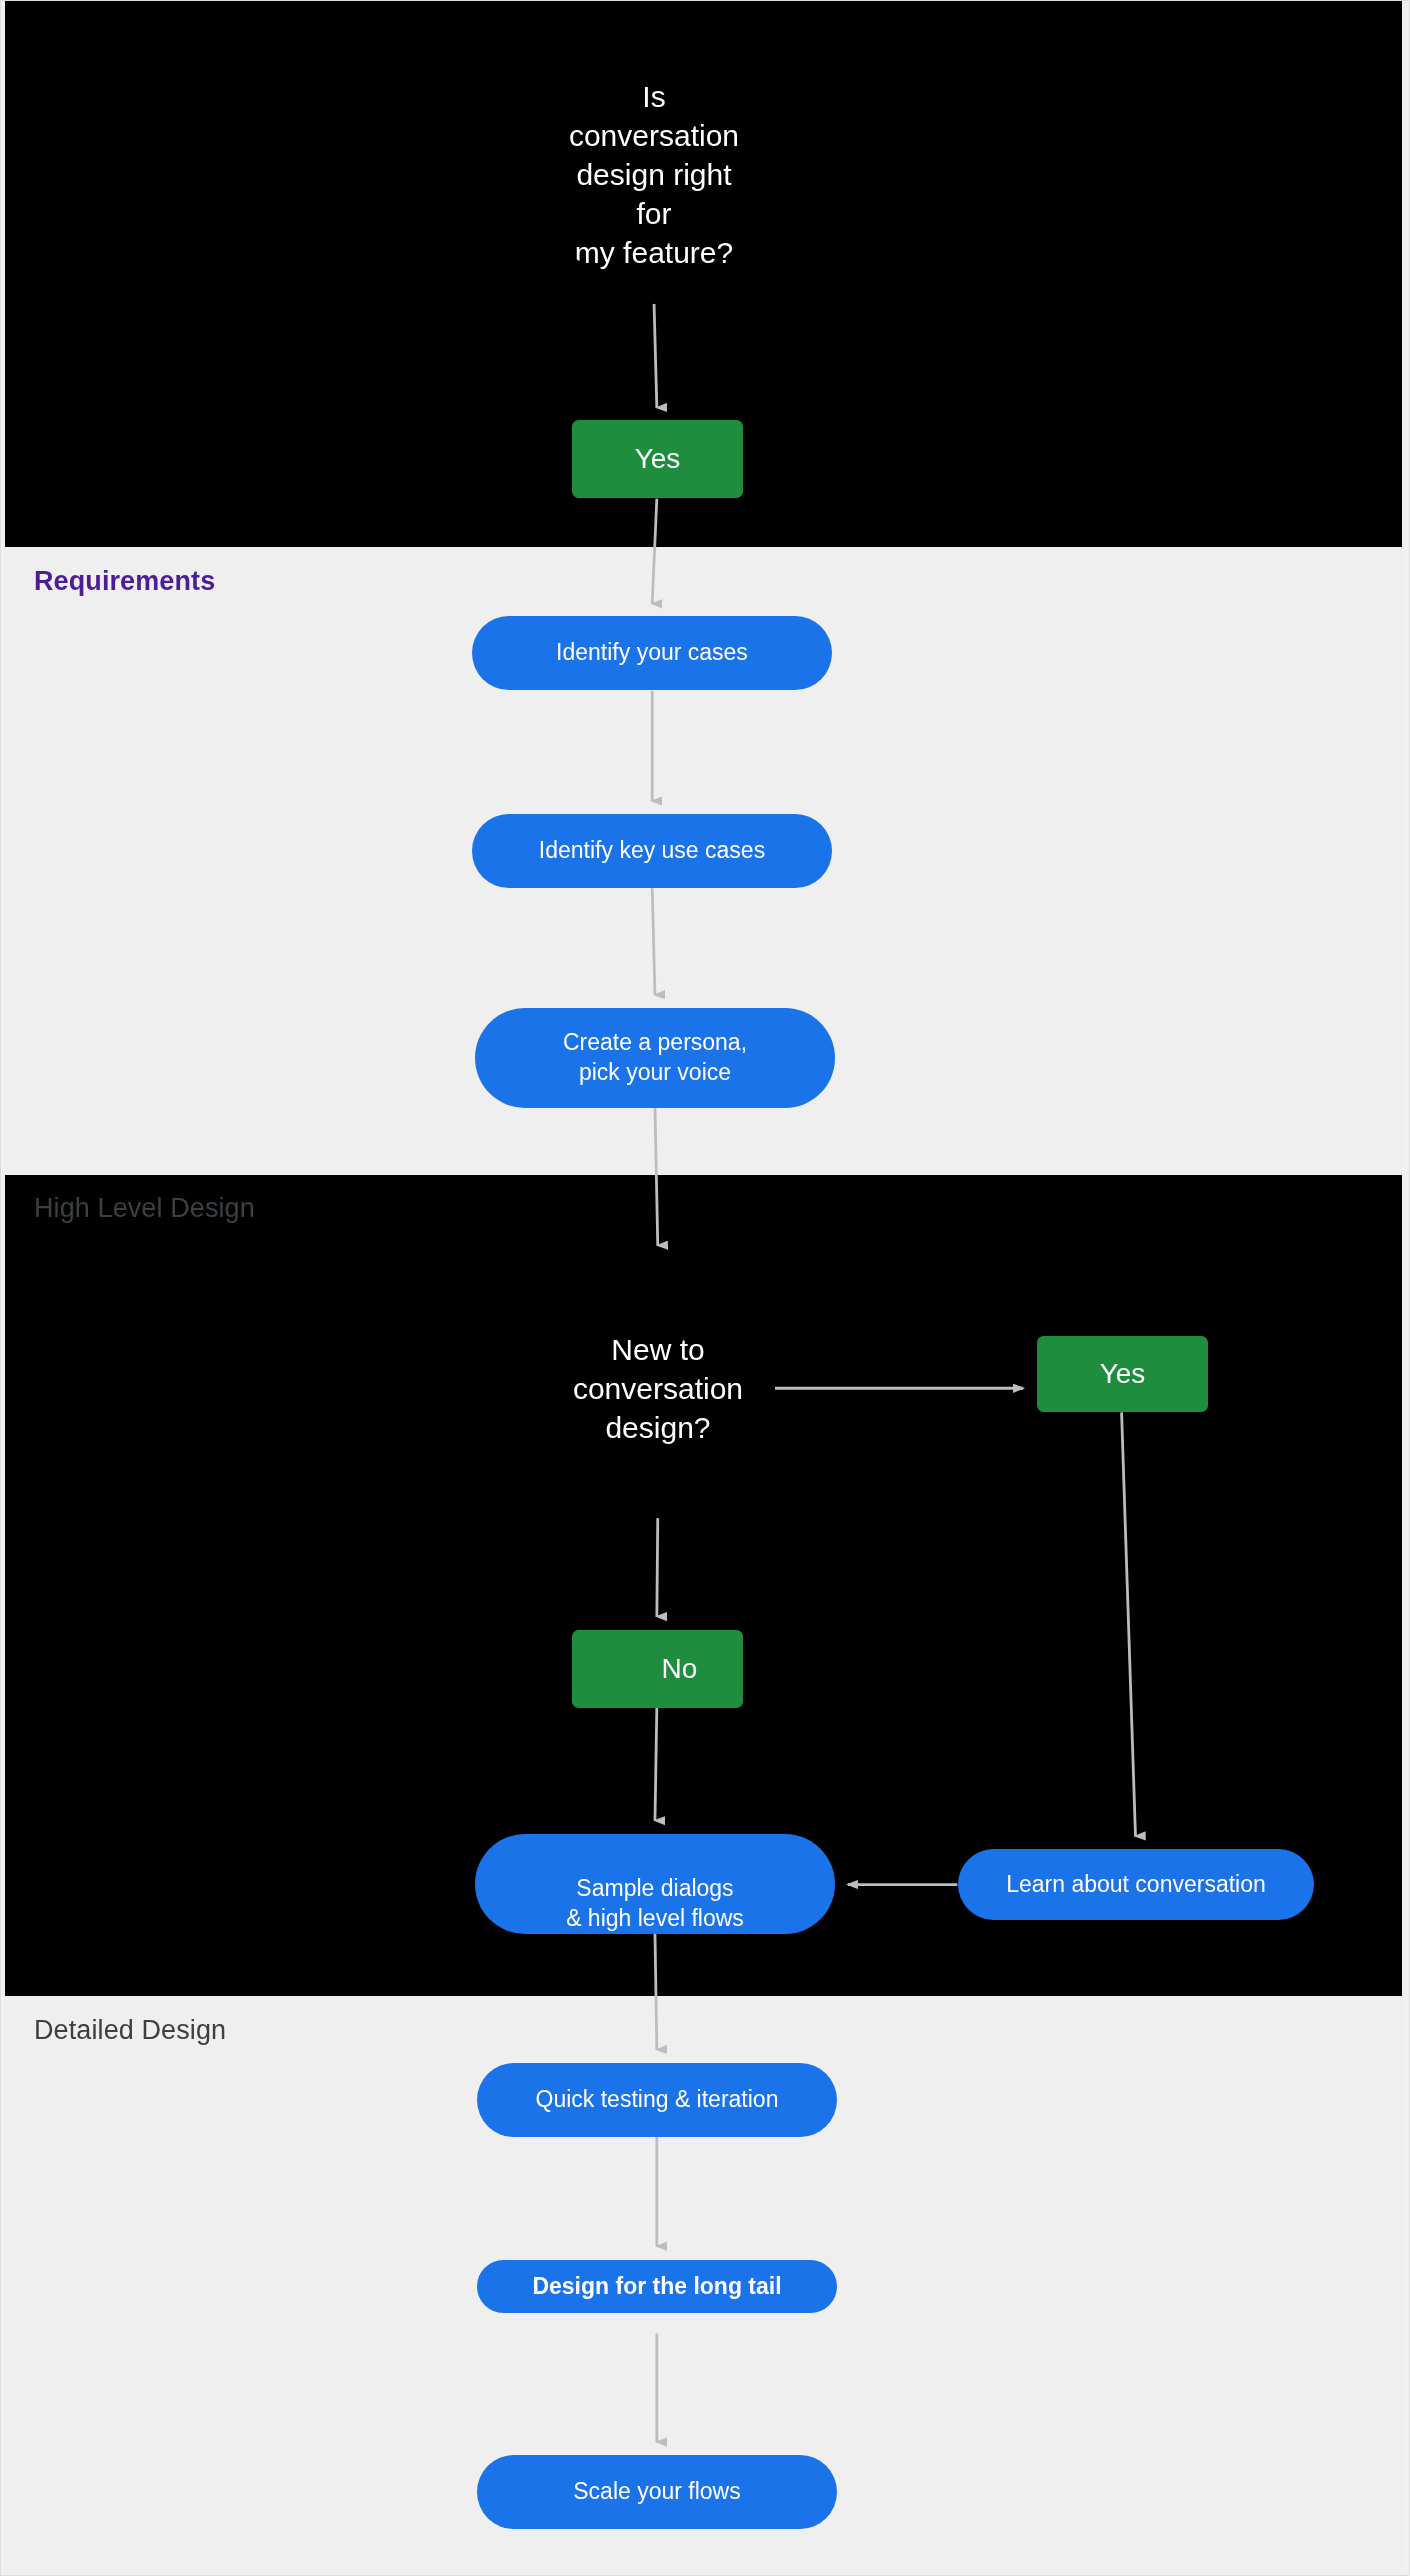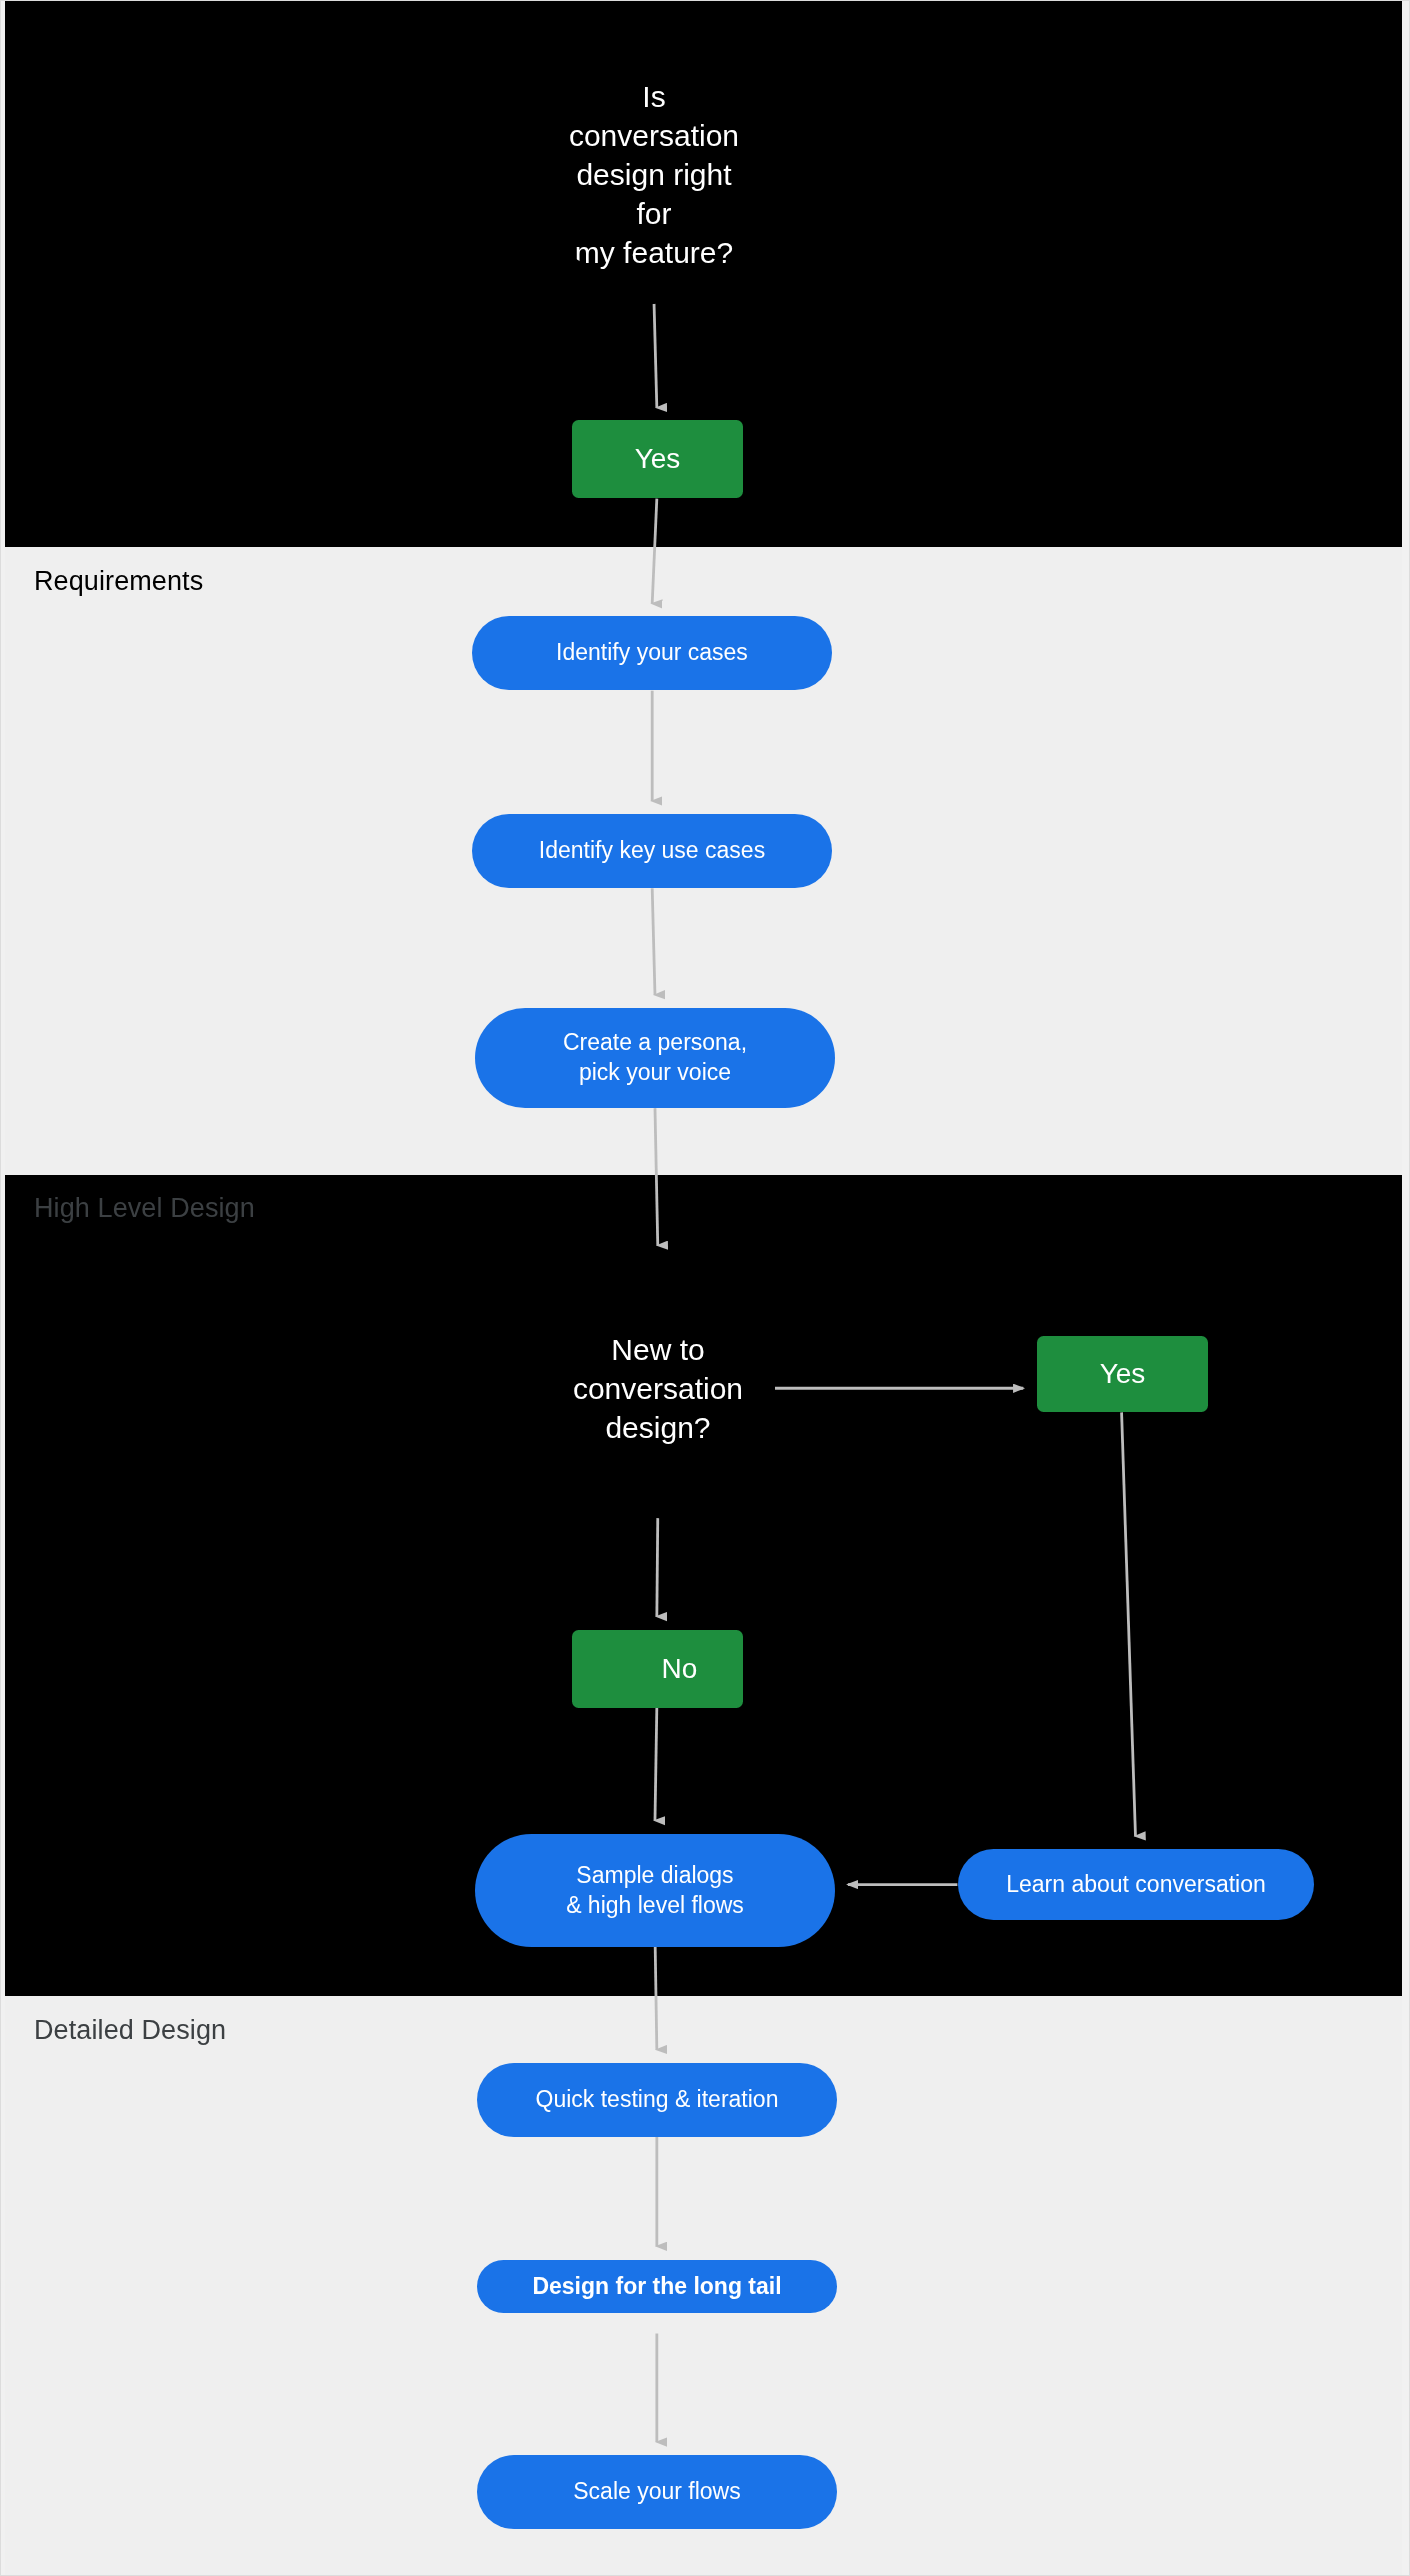--- a/index.html
+++ b/index.html
@@ -70,21 +70,21 @@
 <div id="canvas">
 
   <div id="bands">
       <div class="band dark" style="top: 0px; height: 546px;"></div>
       <div class="band light" style="top: 546px; height: 628px;"></div>
       <div class="band dark" style="top: 1174px; height: 821px;"></div>
       <div class="band light" style="top: 1995px; height: 581px;"></div>
     </div>
 
   <div id="section-labels">
-      <div class="section-label" style="top: 565px; color: #000000;">Requirements</div>
+      <div class="section-label" style="top: 565px; color: #4c1d95; font-weight: bold;">Requirements</div>
       <div class="section-label" style="top: 1192px; color: rgb(60, 64, 67);">High Level Design</div>
       <div class="section-label" style="top: 2014px; color: rgb(60, 64, 67);">Detailed Design</div>
     </div>
 
   <svg id="wires" viewBox="0 0 1520 2776" xmlns="http://www.w3.org/2000/svg">
     <defs>
       <marker id="arrow-down" markerWidth="14" markerHeight="14" refX="5" refY="11" orient="auto" markerUnits="userSpaceOnUse">
         <path d="M0,0 L10,0 L5,13 Z" fill="#bdbdbd"></path>
       </marker>
       <marker id="arrow-right" markerWidth="14" markerHeight="14" refX="11" refY="5" orient="auto" markerUnits="userSpaceOnUse">
@@ -129,21 +129,21 @@
       </div>
       <div class="node hex" style="left: 540px; top: 1257px; width: 234px; height: 260px;">
         <span class="lbl">New to<br>conversation<br>design?</span>
       </div>
       <div class="node greenbox" style="left: 1036px; top: 1335px; width: 171px; height: 76px;">
         <span class="lbl">Yes</span>
       </div>
       <div class="node greenbox" style="left: 571px; top: 1629px; width: 171px; height: 78px; padding-left: 44px;">
         <span class="lbl">No</span>
       </div>
-      <div class="node pill" style="left: 474px; top: 1833px; width: 360px; height: 113px;">
+      <div class="node pill" style="left: 474px; top: 1833px; width: 360px; height: 100px; align-items: flex-end;">
         <span class="lbl">Sample dialogs<br>&amp; high level flows</span>
       </div>
       <div class="node pill" style="left: 957px; top: 1848px; width: 356px; height: 71px;">
         <span class="lbl">Learn about conversation</span>
       </div>
       <div class="node pill" style="left: 476px; top: 2062px; width: 360px; height: 74px;">
         <span class="lbl">Quick testing &amp; iteration</span>
       </div>
       <div class="node pill" style="left: 476px; top: 2259px; width: 360px; height: 53px; font-weight: bold;">
         <span class="lbl">Design for the long tail</span>

